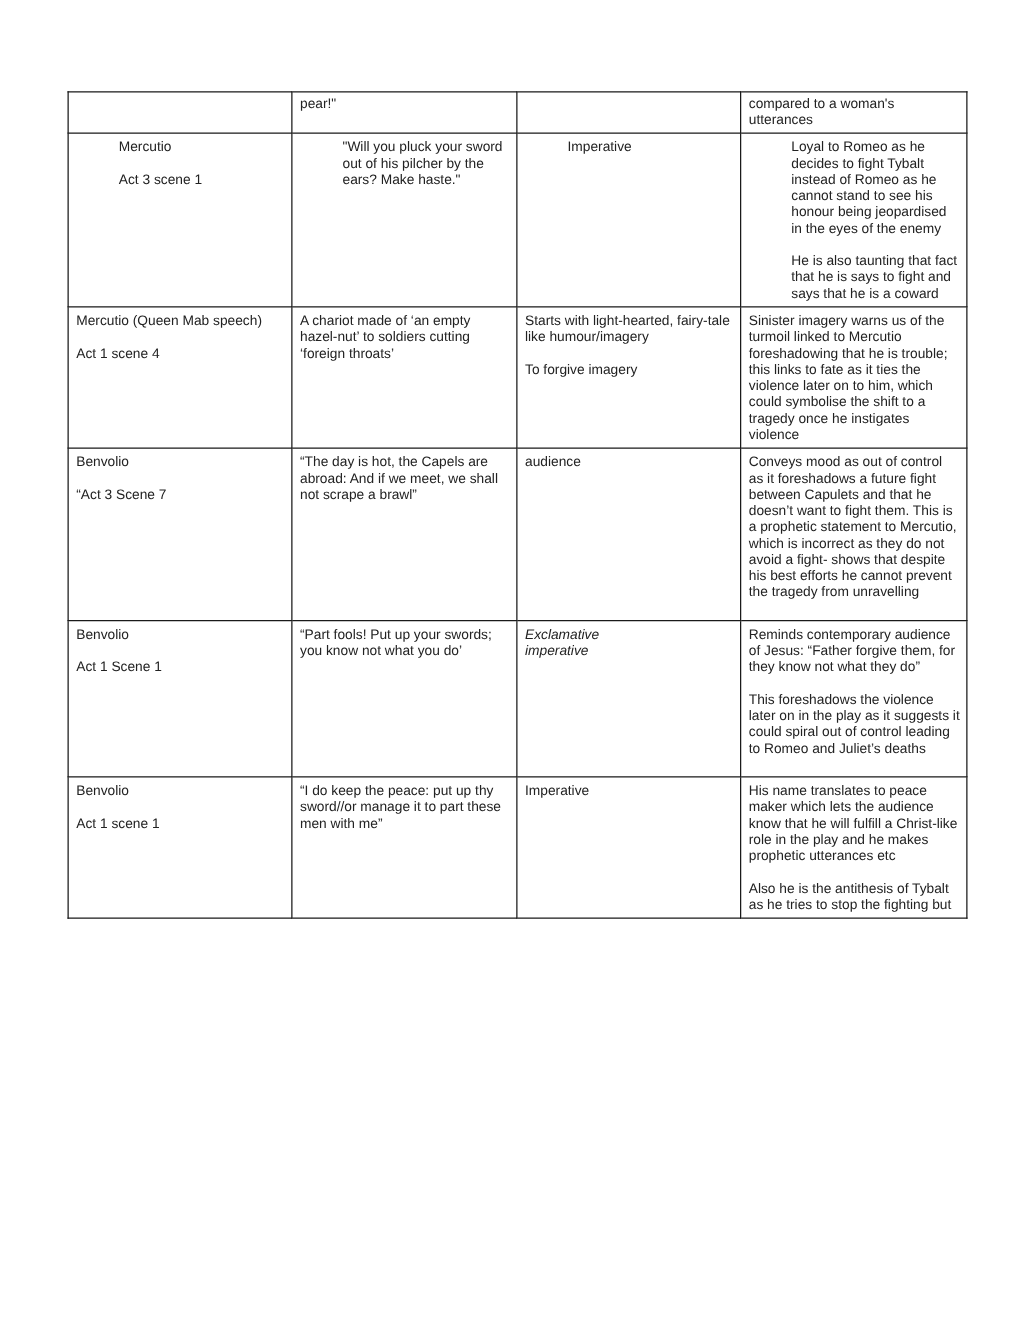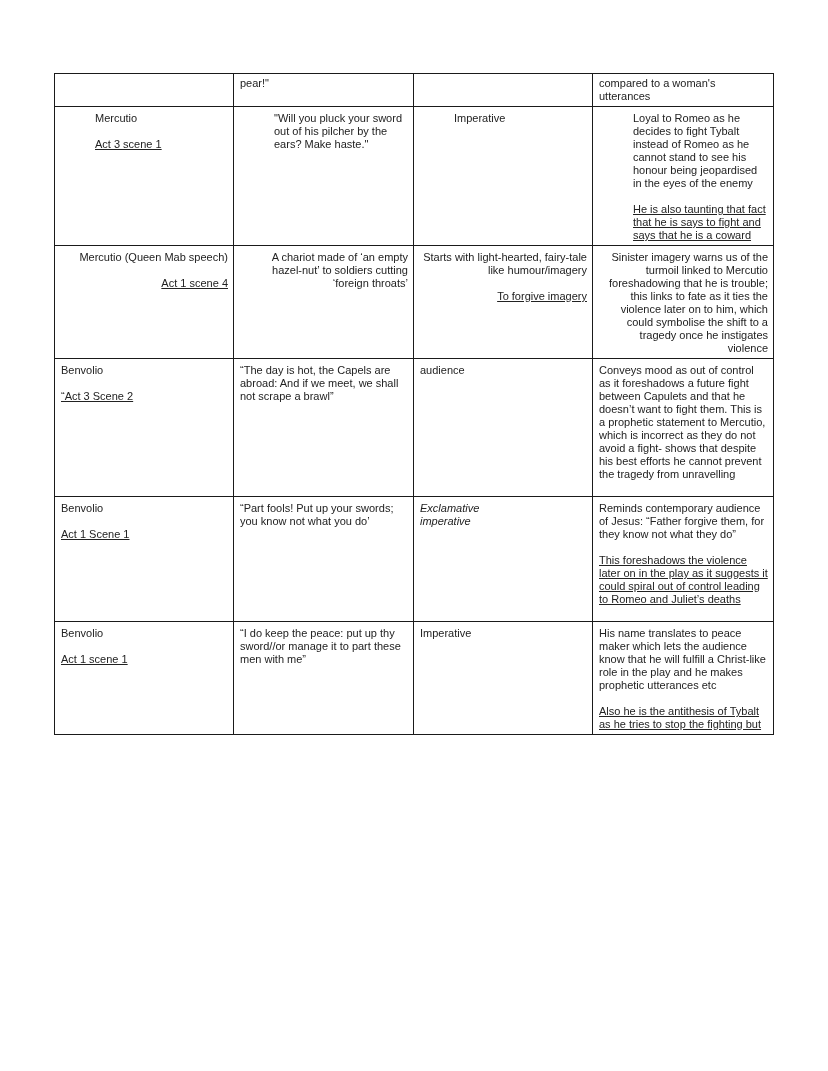--- a/index.html
+++ b/index.html
@@ -22,24 +22,24 @@
     border: 1.5px solid #1a1a1a;
     vertical-align: top;
     padding: 5px 5px 3px 6px;
     word-wrap: break-word;
   }
   col.c1 { width: 179px; }
   col.c2 { width: 180px; }
   col.c3 { width: 179px; }
   col.c4 { width: 181px; }
   .para { display: block; }
-  .para + .para { margin-top: 13px; text-decoration: underline; }
+  .para + .para { margin-top: 13px; }
   tr.r0 td { height: 14px; padding-top: 3px; padding-bottom: 3px; }
   tr.r1 td { height: 117px; padding-left: 40px; }
-  tr.r2 td { height: 97px; text-align: right; }
+  tr.r2 td { height: 97px; }
   tr.r3 td { height: 129px; }
   tr.r4 td { height: 116px; }
   tr.r5 td { height: 102px; }
 </style>
 </head>
 <body>
 
 <div class="page">
   <table class="analysis">
     <colgroup>
@@ -94,21 +94,21 @@
           <span class="para">To forgive imagery</span>
         </td>
         <td>
           <span class="para">Sinister imagery warns us of the turmoil linked to Mercutio foreshadowing that he is trouble; this links to fate as it ties the violence later on to him, which could symbolise the shift to a tragedy once he instigates violence</span>
         </td>
       </tr>
 
       <tr class="r3">
         <td>
           <span class="para">Benvolio</span>
-          <span class="para">“Act 3 Scene 2</span>
+          <span class="para">“Act 3 Scene 7</span>
         </td>
         <td>
           <span class="para">“The day is hot, the Capels are abroad: And if we meet, we shall not scrape a brawl”</span>
         </td>
         <td>
           <span class="para">audience</span>
         </td>
         <td>
           <span class="para">Conveys mood as out of control as it foreshadows a future fight between Capulets and that he doesn’t want to fight them. This is a prophetic statement to Mercutio, which is incorrect as they do not avoid a fight- shows that despite his best efforts he cannot prevent the tragedy from unravelling</span>
         </td>

